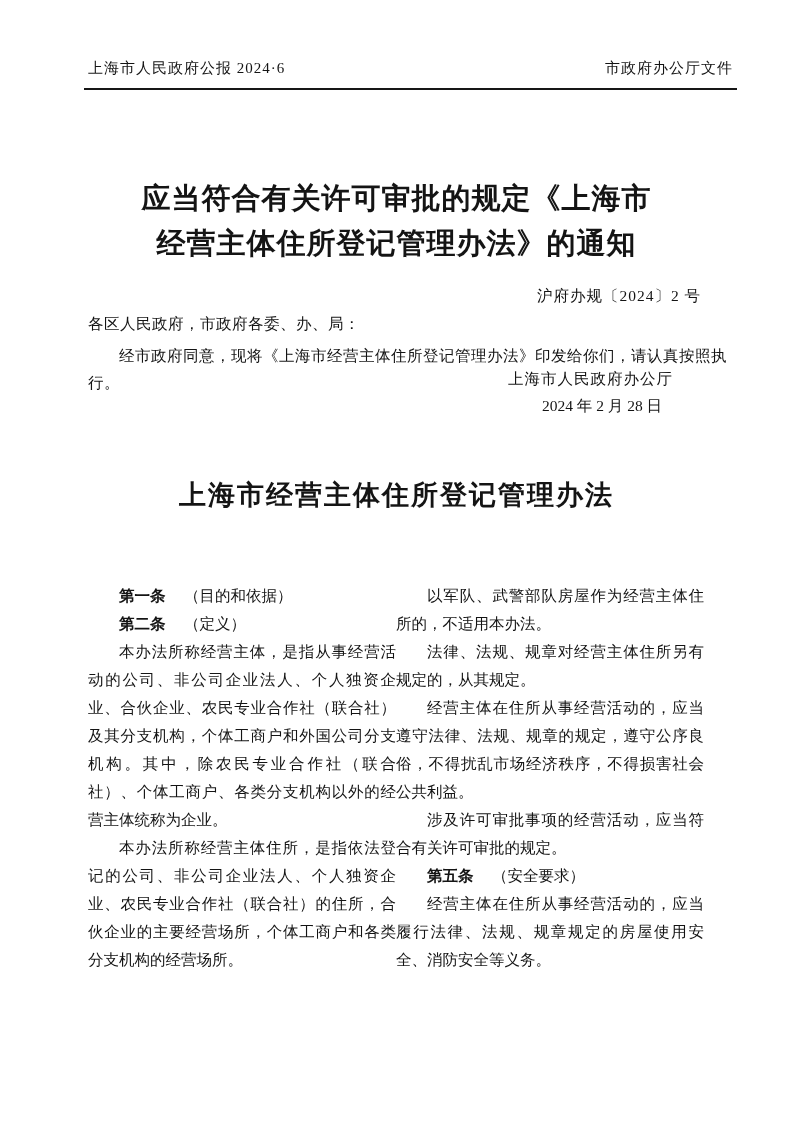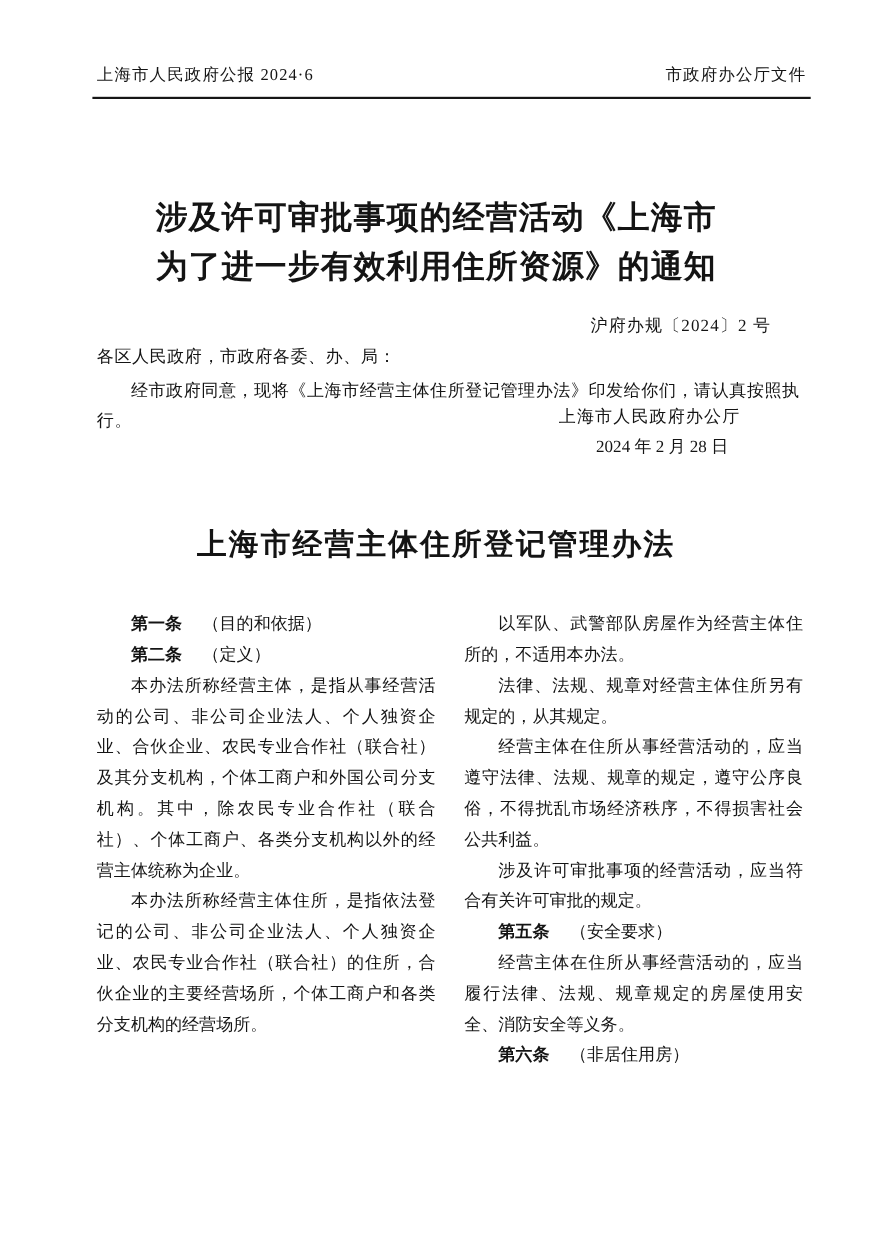--- a/index.html
+++ b/index.html
@@ -70,24 +70,23 @@
   .reg-title {
     position: absolute;
     top: 477px; left: 60px; right: 60px;
     text-align: center;
     font-size: 27px;
     font-weight: bold;
     letter-spacing: 2px;
   }
   .columns {
     position: absolute;
-    top: 554px; left: 88px;
+    top: 582px; left: 88px;
     width: 642px;
     display: flex;
-    gap: 26px;
   }
   .col {
     width: 308px;
     font-size: 15.5px;
     line-height: 28px;
     text-align: justify;
   }
   .col p { margin: 0; text-indent: 2em; }
   .art-num { font-weight: bold; margin-right: 1.2em; }
   .page-number {
@@ -102,22 +101,22 @@
 
 <div class="page">
 
   <div class="pg-header">
     <span>上海市人民政府公报 2024·6</span>
     <span>市政府办公厅文件</span>
   </div>
   <div class="pg-header-rule"></div>
 
   <div class="notice-title">
-    <div>涉及许可审批事项的经营活动《上海市</div>
-    <div>为了进一步有效利用住所资源》的通知</div>
+    <div>应当符合有关许可审批的规定《上海市</div>
+    <div>经营主体住所登记管理办法》的通知</div>
   </div>
 
   <div class="doc-number">沪府办规〔2024〕2 号</div>
 
   <div class="salutation">各区人民政府，市政府各委、办、局：</div>
 
   <p class="notice-body">经市政府同意，现将《上海市经营主体住所登记管理办法》印发给你们，请认真按照执行。</p>
 
   <div class="signature">上海市人民政府办公厅</div>
 

